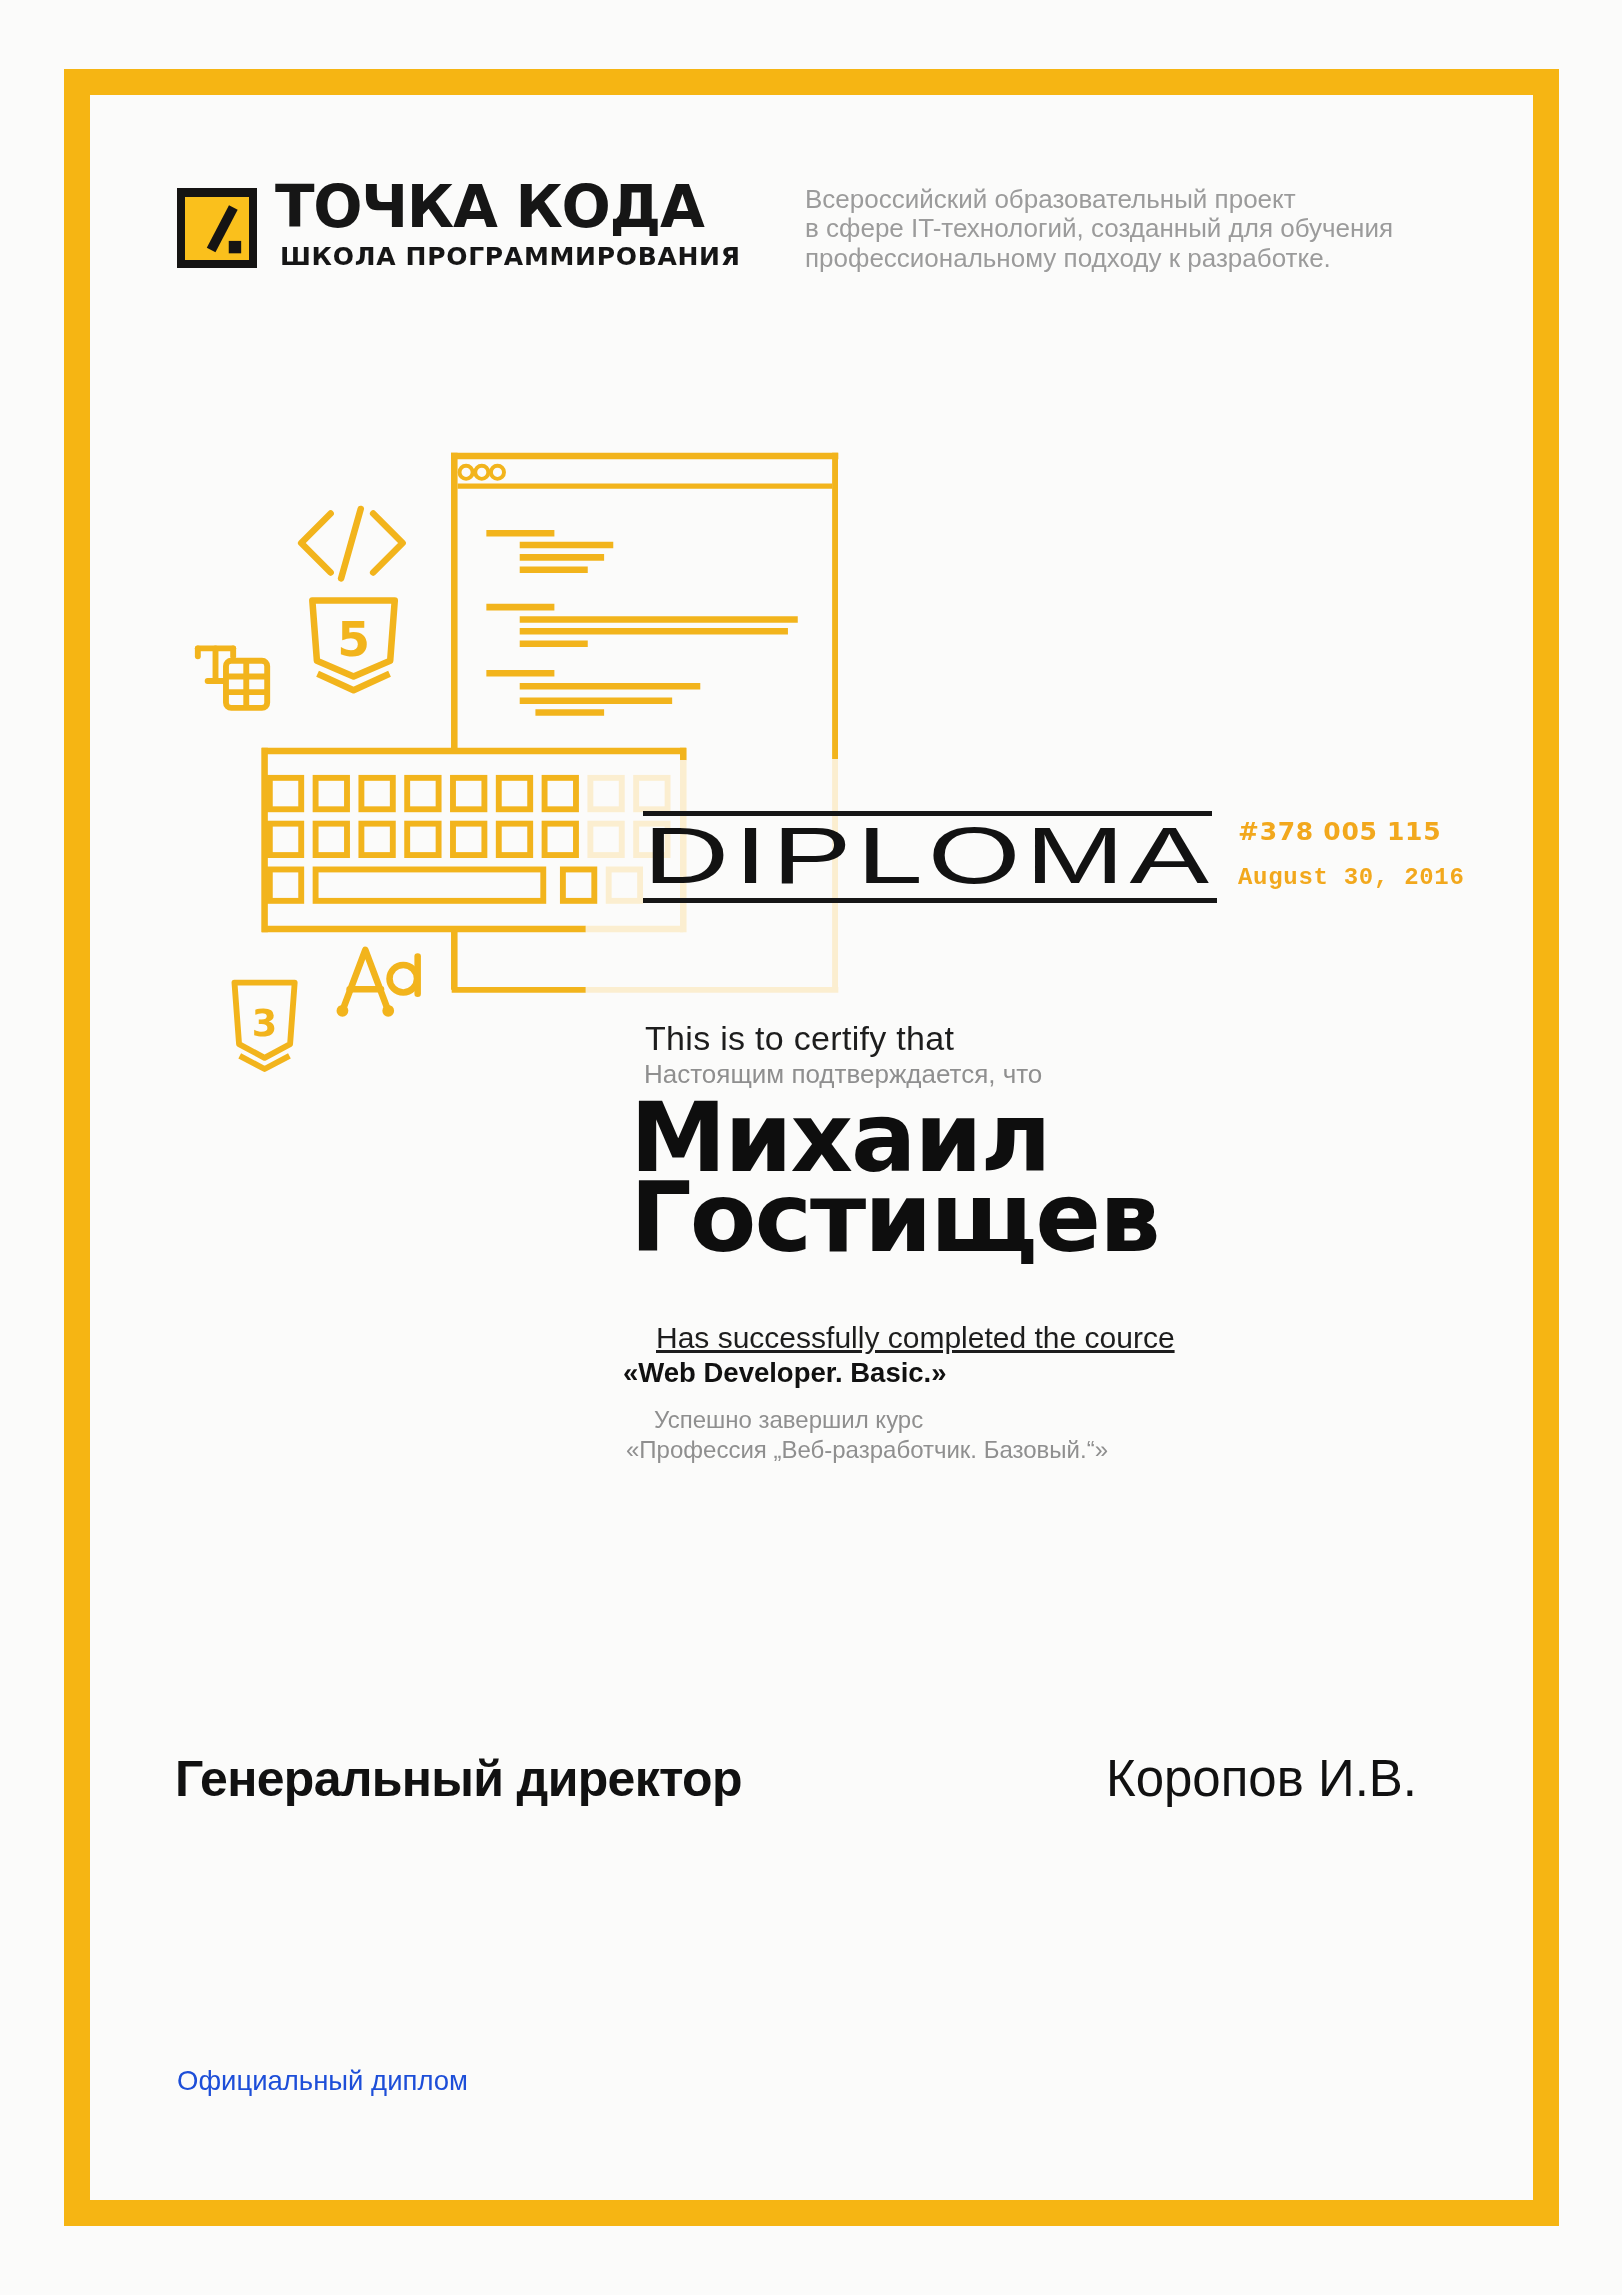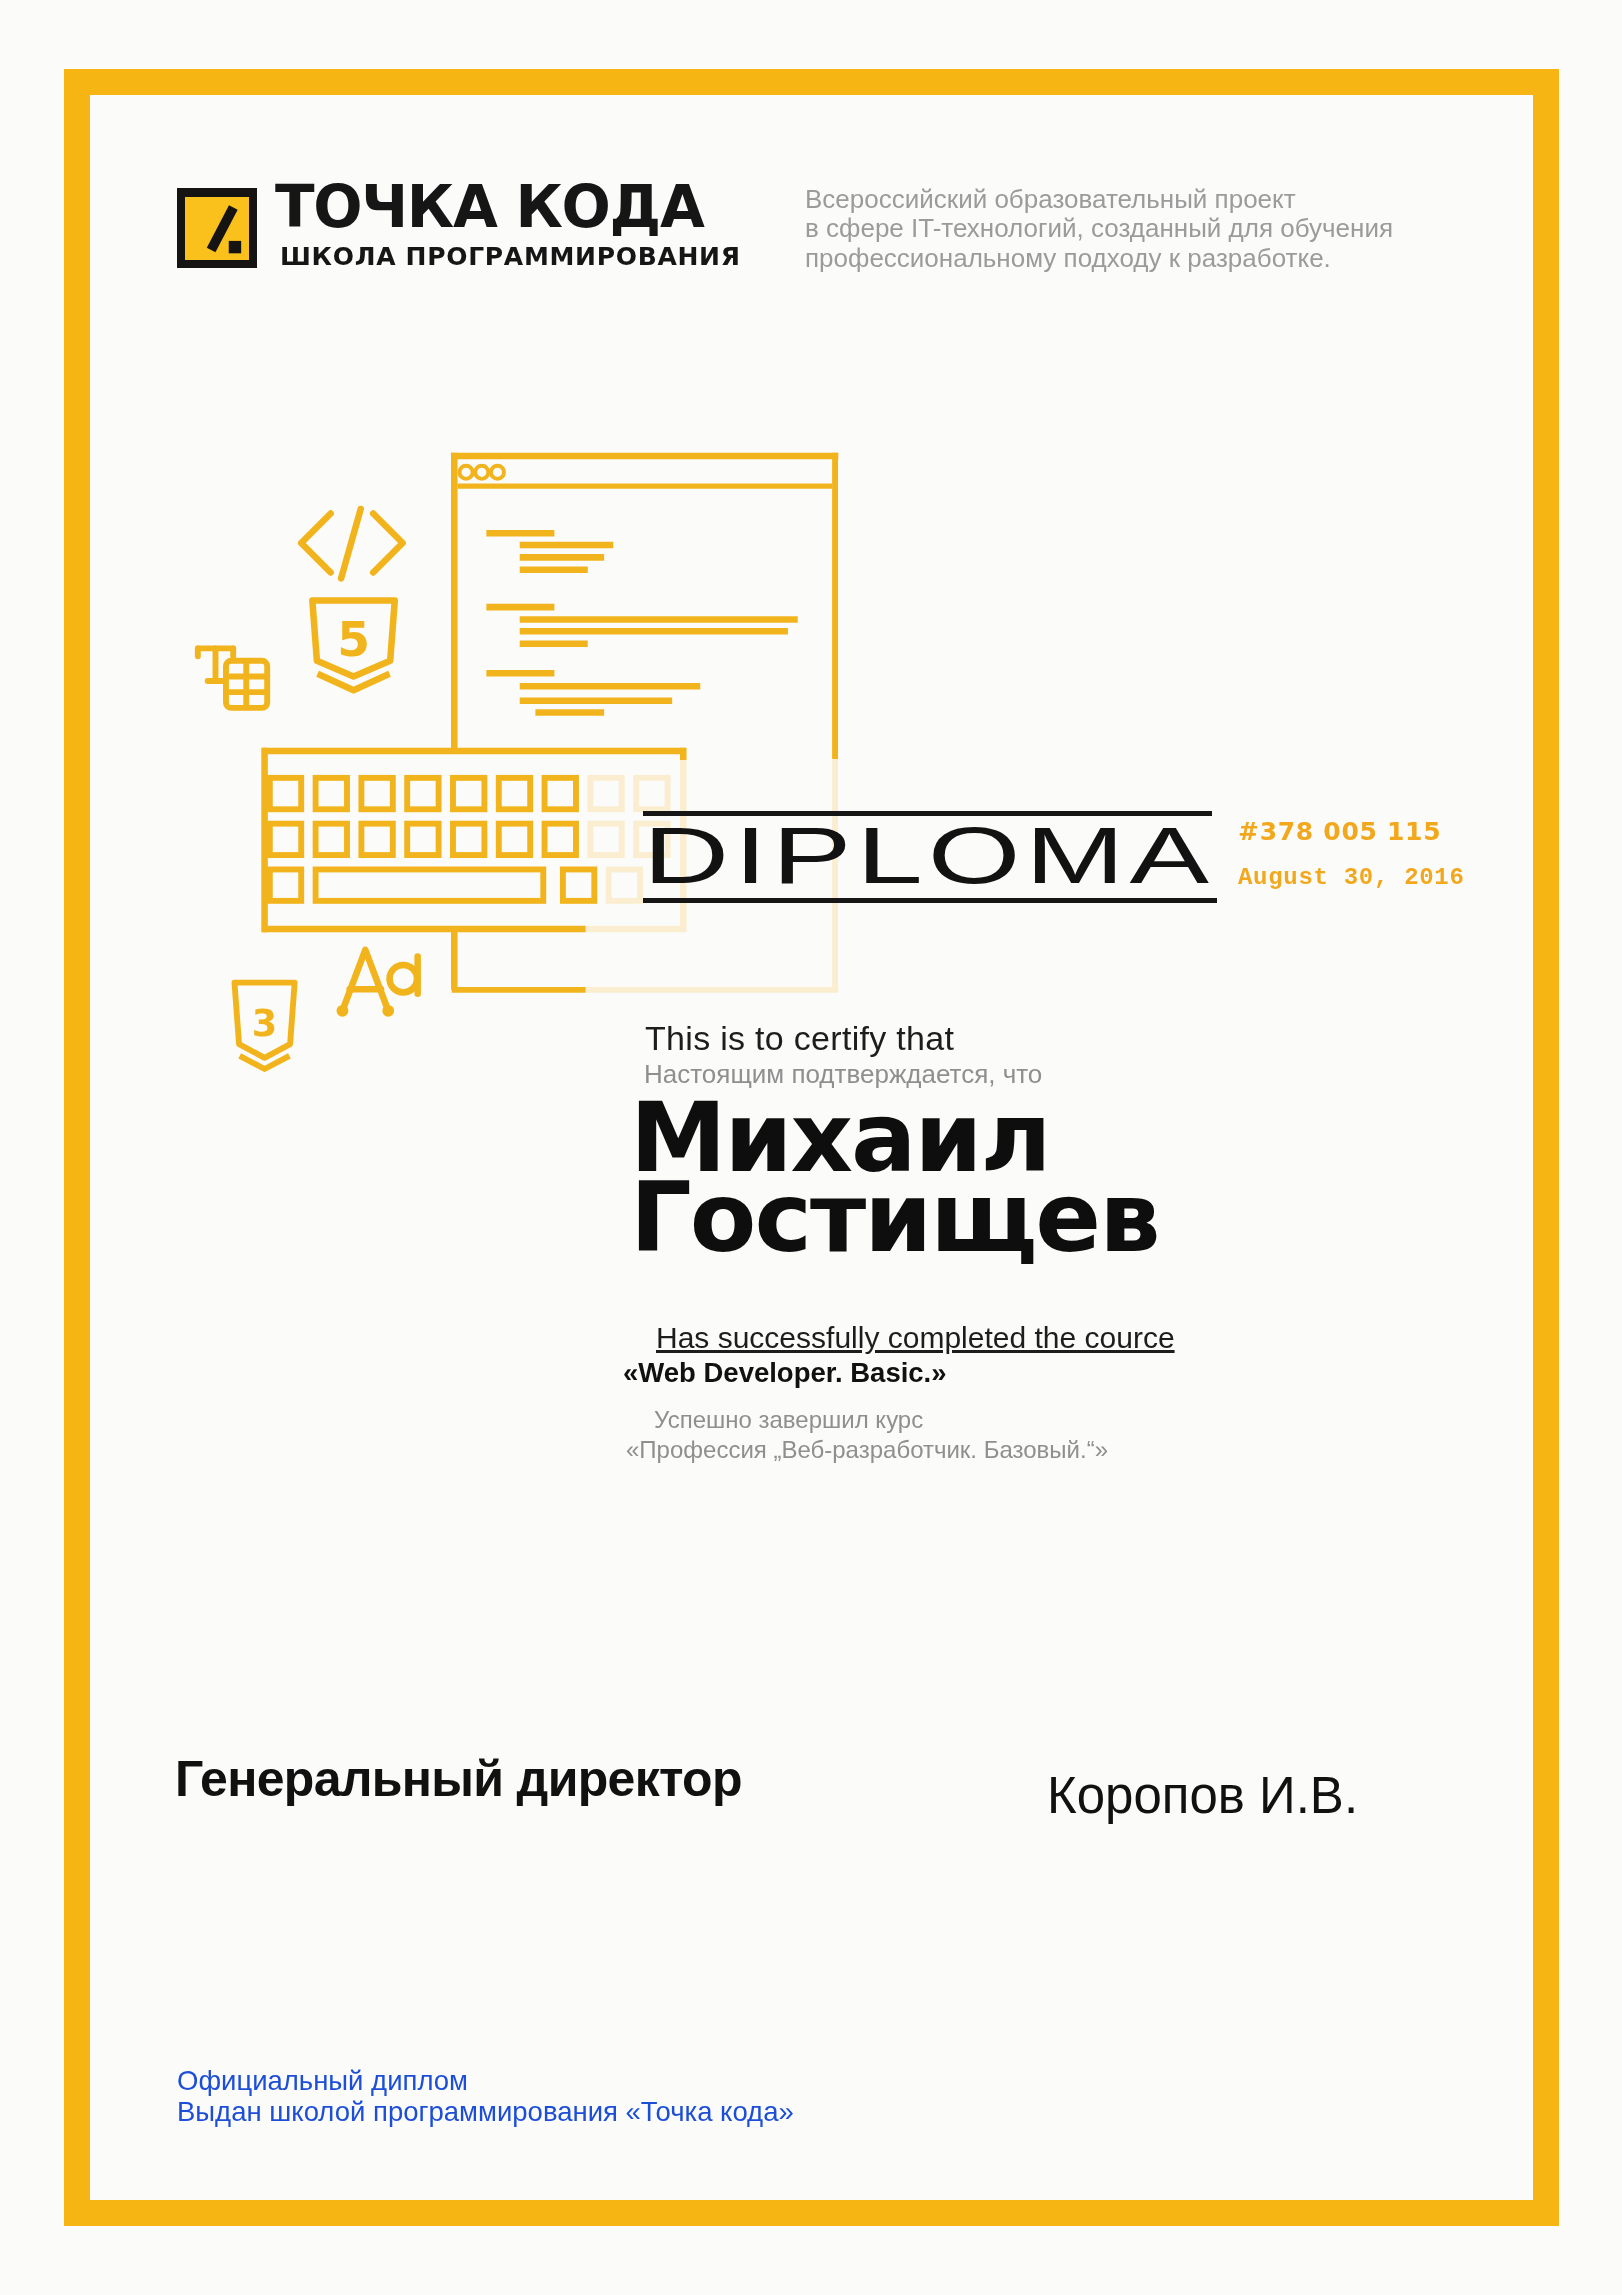--- a/index.html
+++ b/index.html
@@ -44,22 +44,22 @@
   #certify-ru{left:644px;top:1061px;font-size:26px;line-height:1;color:#8F8F8F;white-space:nowrap;text-align:center;}
   #recipient{left:630px;top:1098px;font-family:"DejaVu Sans",sans-serif;font-weight:bold;
     font-size:97px;line-height:80px;letter-spacing:-2px;color:#0e0e0e;white-space:pre-line;}
   #completed-en{left:656px;top:1323px;font-size:30px;line-height:1;color:#1d1d1d;white-space:nowrap;text-decoration:underline;}
   #course-en{left:623px;top:1359px;font-size:27.5px;line-height:1;font-weight:bold;color:#111;white-space:nowrap;}
   #completed-ru{left:654px;top:1408px;font-size:24px;line-height:1;color:#8F8F8F;white-space:nowrap;}
   #course-ru{left:626px;top:1438px;font-size:24px;line-height:1;color:#8F8F8F;white-space:nowrap;}
   
   #sig-role{left:175px;top:1754px;font-size:50px;line-height:1;font-weight:bold;
     letter-spacing:-0.7px;color:#111;white-space:nowrap;}
-  #sig-name{left:1047px;top:1753px;width:370px;font-size:51px;line-height:1;
-    font-weight:400;color:#111;white-space:nowrap;margin-top:17px;}
+  #sig-name{left:1047px;top:1753px;width:370px;text-align:right;font-size:51px;line-height:1;
+    font-weight:400;color:#111;white-space:nowrap;}
   
   #footer{left:177px;top:2065px;font-size:27.5px;line-height:31px;color:#1d4ed8;}
 </style>
 </head>
 <body>
 
 <div id="page">
 
   <div id="frame" class="abs"></div>
 
@@ -203,17 +203,16 @@
   <div id="completed-en" class="abs">Has successfully completed the cource</div>
   <div id="course-en" class="abs">«Web Developer. Basic.»</div>
   <div id="completed-ru" class="abs">Успешно завершил курс</div>
   <div id="course-ru" class="abs">«Профессия „Веб-разработчик. Базовый.“»</div>
 
   <div id="sig-role" class="abs">Генеральный директор</div>
   <div id="sig-name" class="abs">Коропов И.В.</div>
 
   <div id="footer" class="abs">
     <div>Официальный диплом</div>
-    <div>Выдан школой программирования «Точка кода»</div>
   </div>
 
 </div>
 
 
 </body></html>

